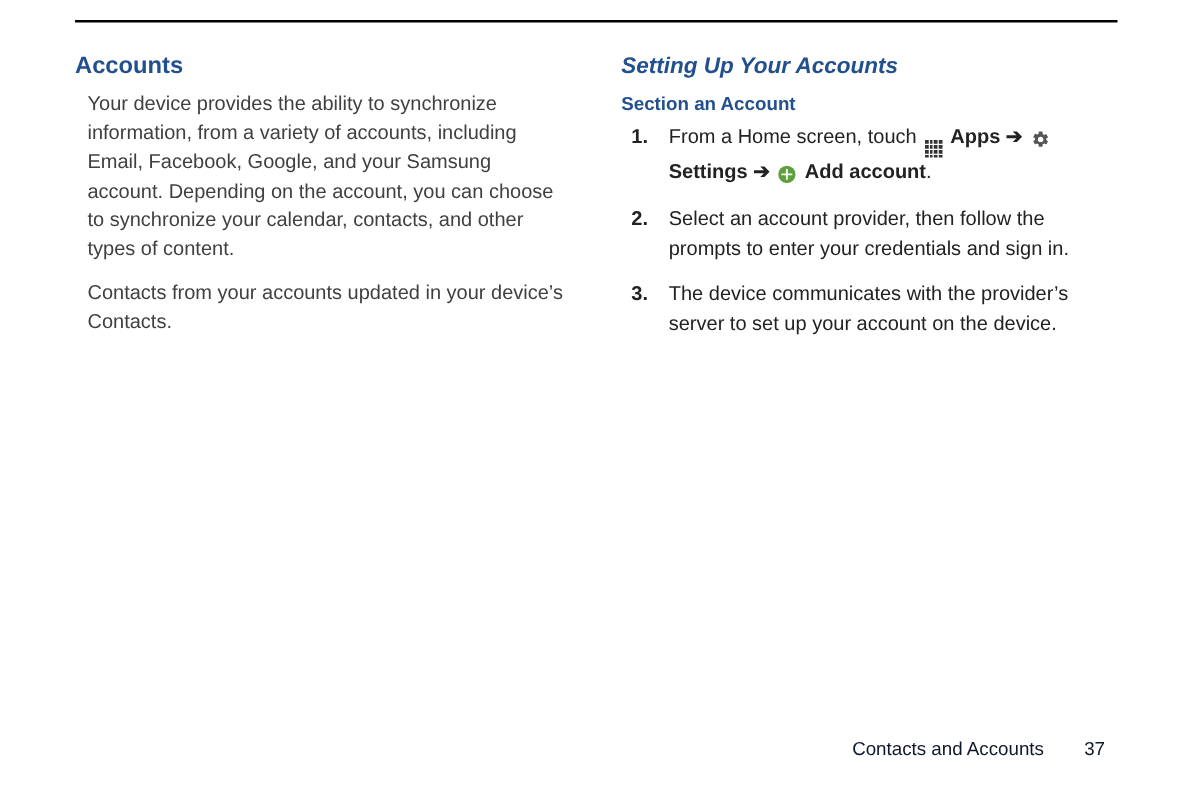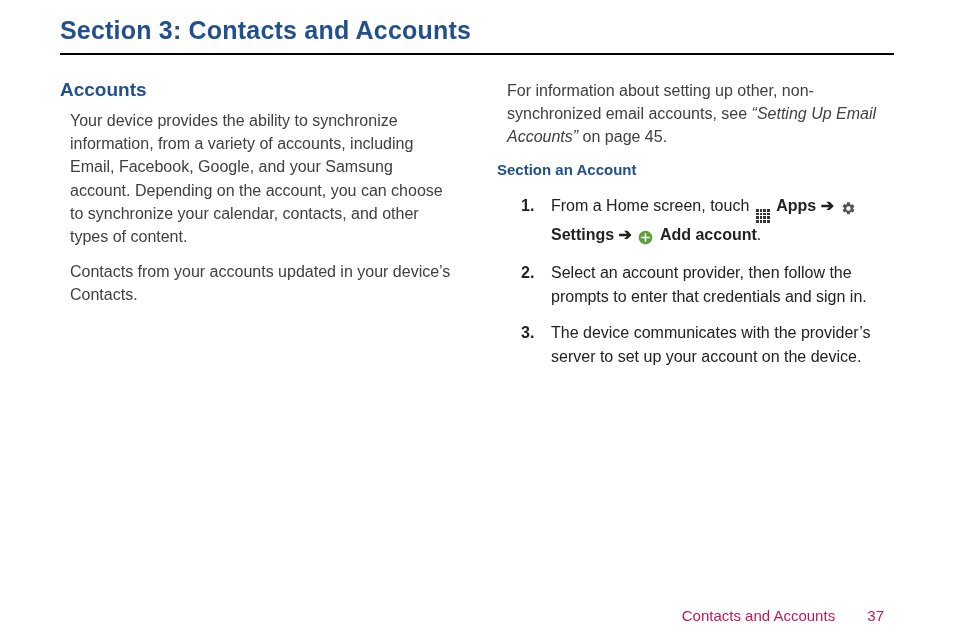--- a/index.html
+++ b/index.html
@@ -58,21 +58,21 @@
   p {
     margin: 0 0 12px 0;
     font-size: 16px;
     line-height: 1.45;
     color: #404040;
   }
   .indent {
     padding-left: 10px;
   }
   ol.steps {
-    margin: 16px;
+    margin: 0;
     padding: 0 0 0 30px;
     list-style: none;
     counter-reset: step;
   }
   ol.steps > li {
     counter-increment: step;
     position: relative;
     margin: 0 0 12px 0;
     font-size: 16px;
     line-height: 1.5;
@@ -113,51 +113,48 @@
     height: 15px;
     vertical-align: -3px;
   }
   .icon-add {
     width: 15px;
     height: 15px;
     vertical-align: -3px;
   }
   .footer {
     position: absolute;
-    bottom: 12px;
+    bottom: 28px;
     right: 70px;
     font-size: 15px;
-    color: #be185d;
+    color: #0f172a;
   }
   .footer .pg {
     margin-left: 28px;
   }
 </style>
 </head>
 <body>
 
 <div class="page">
-  <h1 class="section-title">Section 3: Contacts and Accounts</h1>
   <hr class="rule">
 
   <div class="columns">
 
     <div class="col">
       <h2 class="h-accounts">Accounts</h2>
       <div class="indent">
         <p>Your device provides the ability to synchronize information, from a variety of accounts, including Email, Facebook, Google, and your Samsung account. Depending on the account, you can choose to synchronize your calendar, contacts, and other types of content.</p>
         <p>Contacts from your accounts updated in your device’s Contacts.</p>
       </div>
     </div>
 
     <div class="col">
+      <h2 class="h-setting">Setting Up Your Accounts</h2>
       <div class="indent">
-        <p>
-          <span>For information about setting up other, non-synchronized email accounts, see </span><span class="italic-quote">“Setting Up Email Accounts”</span><span> on page 45.</span>
-        </p>
       </div>
       <h3 class="h-adding">Section an Account</h3>
       <ol class="steps">
         <li>
           <span>From a Home screen, touch </span>
           <span class="icon icon-apps">
               <span></span>
               <span></span>
               <span></span>
               <span></span>
@@ -184,21 +181,21 @@
           <span class="bold">Settings</span>
           <span class="arrow"> ➔ </span>
           <span class="icon">
             <svg class="icon-add" viewBox="0 0 24 24">
                 <circle cx="12" cy="12" r="11" fill="#5aa13a"></circle>
                 <path d="M12 6v12M6 12h12" stroke="#fff" stroke-width="2.5" stroke-linecap="round"></path>
               </svg>
           </span>
           <span class="bold">Add account</span><span>.</span>
         </li>
-        <li>Select an account provider, then follow the prompts to enter that credentials and sign in.</li>
+        <li>Select an account provider, then follow the prompts to enter your credentials and sign in.</li>
         <li>The device communicates with the provider’s server to set up your account on the device.</li>
       </ol>
     </div>
 
   </div>
 </div>
 
 <div class="footer">
   <span>Contacts and Accounts</span>
   <span class="pg">37</span>

